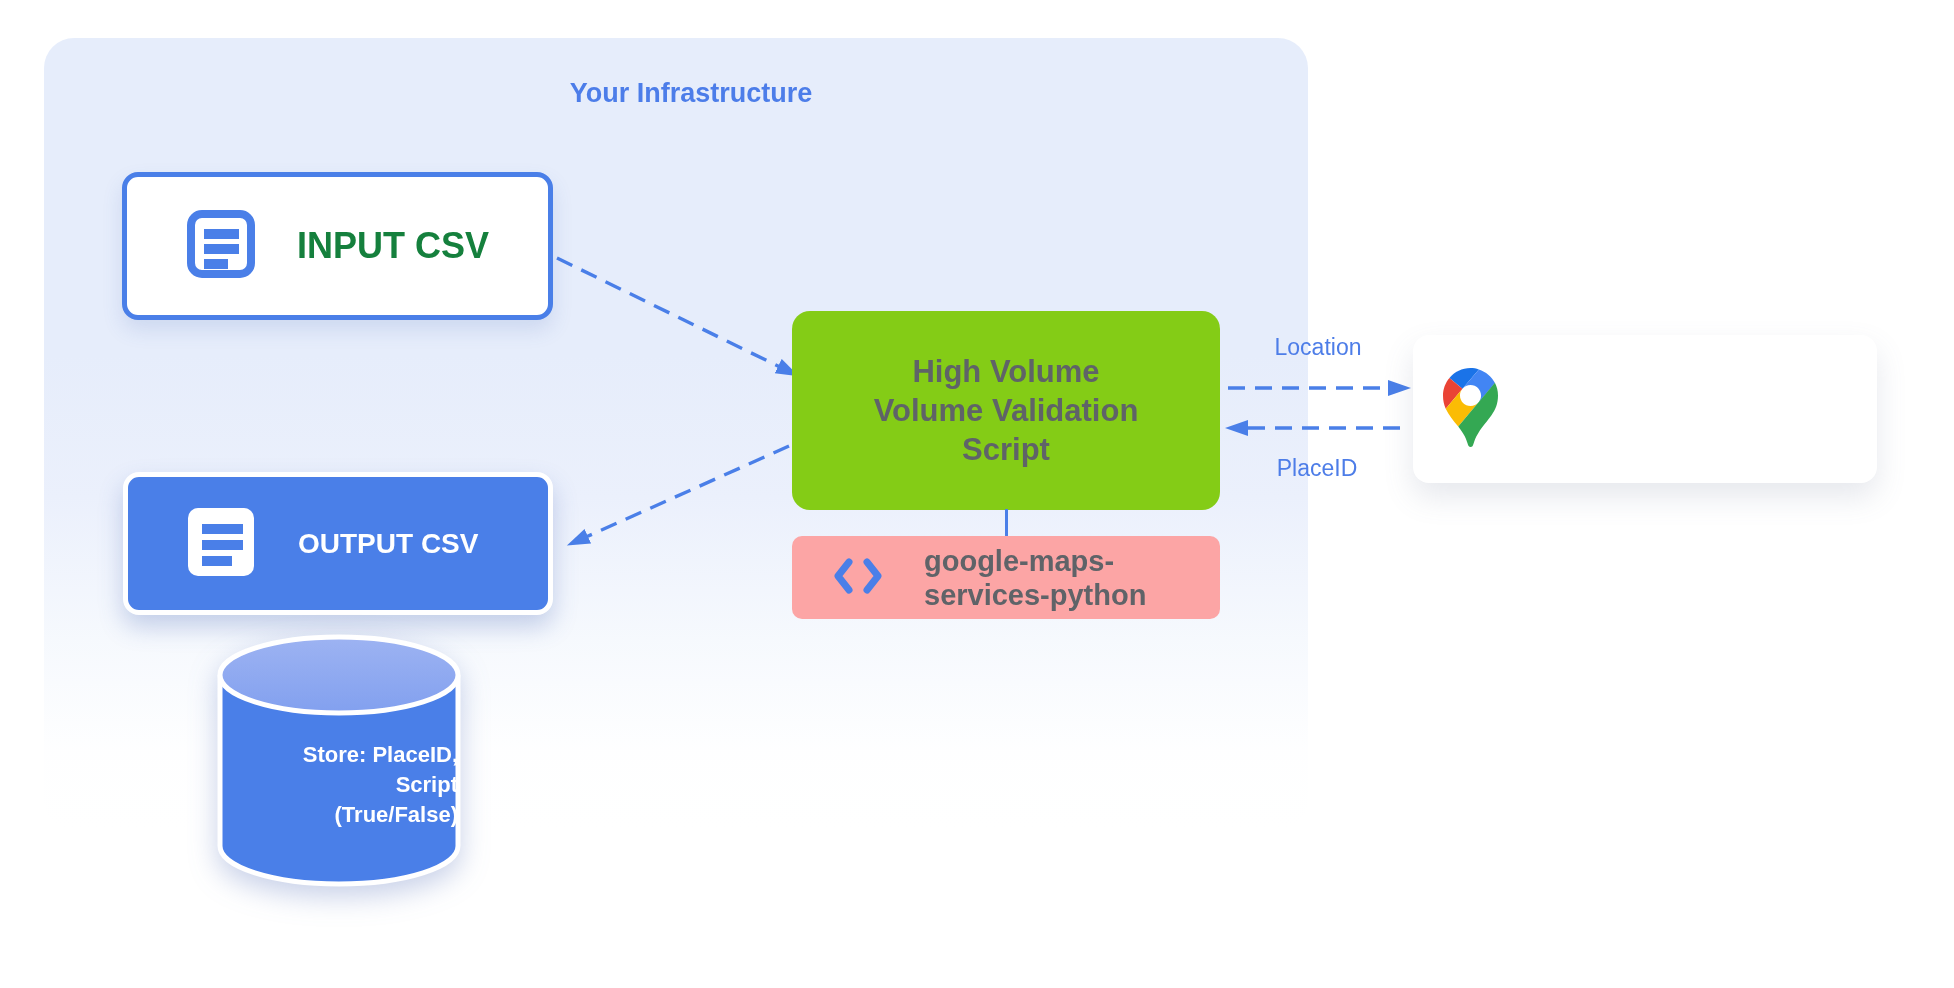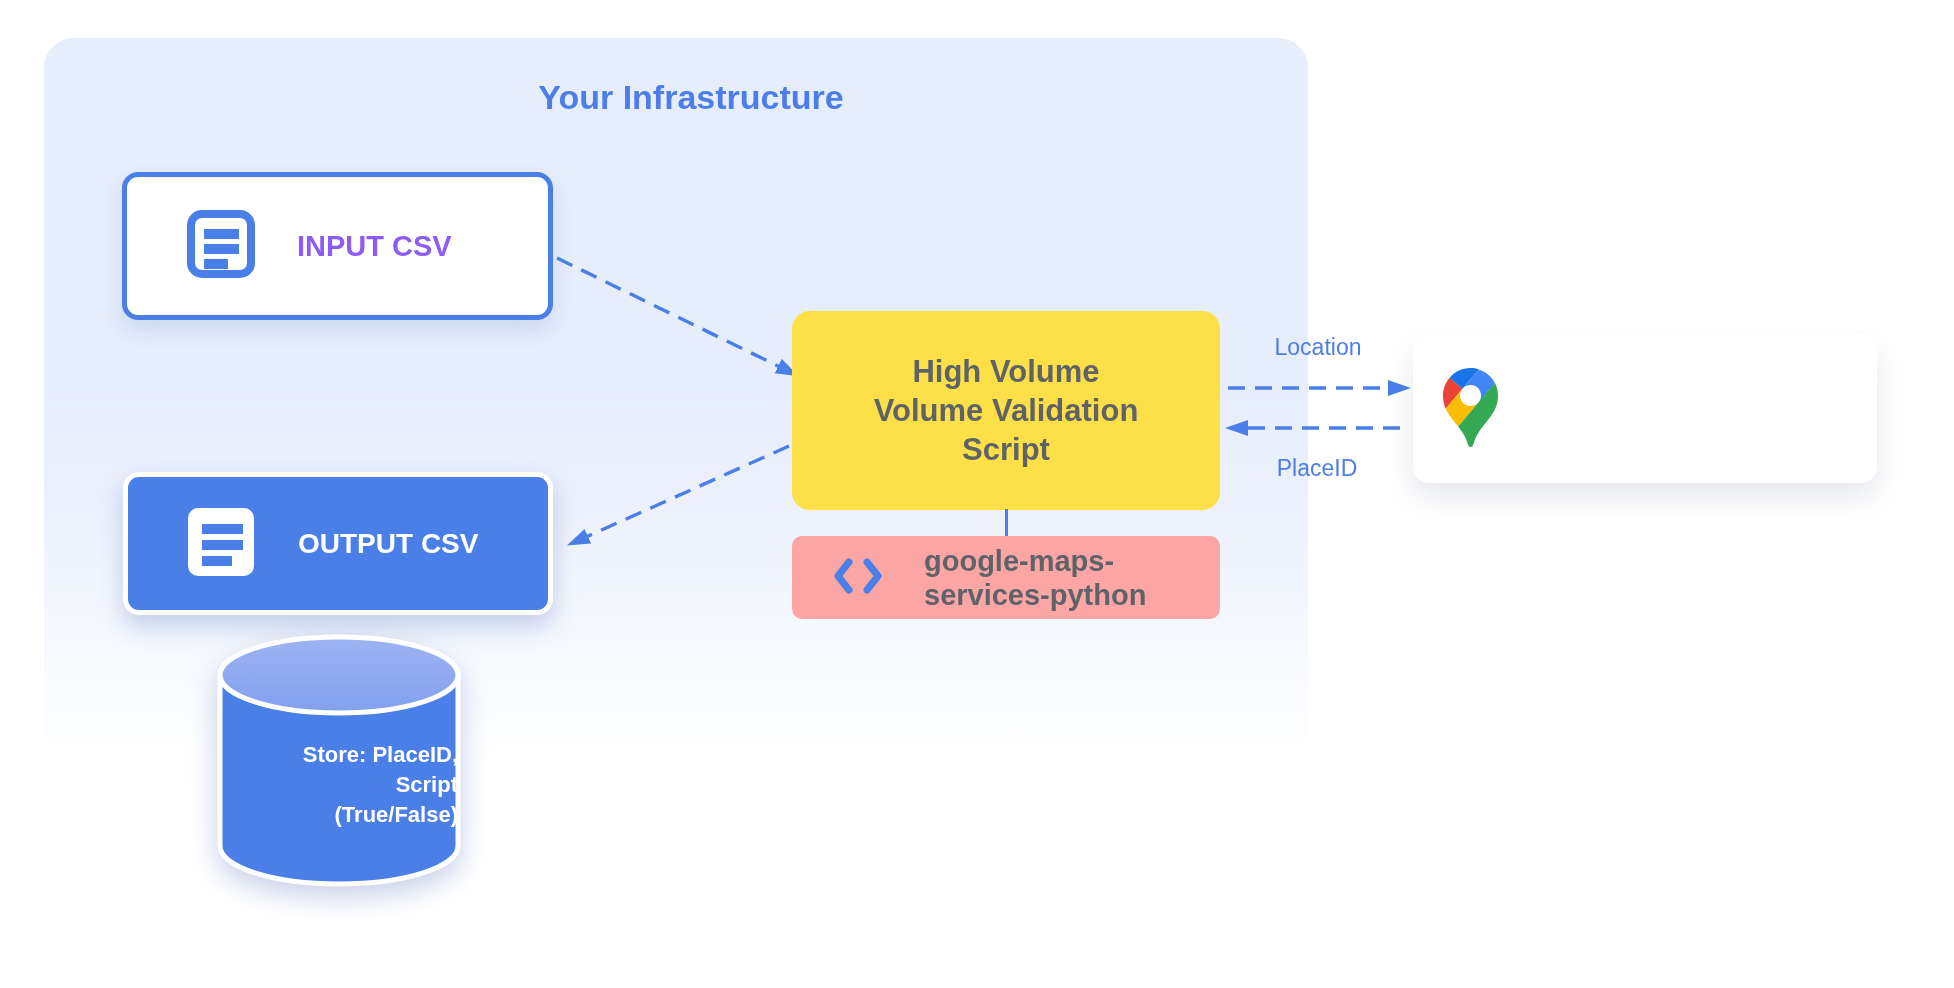--- a/index.html
+++ b/index.html
@@ -21,60 +21,60 @@
       #EBF0FC 58%,
       rgba(243,247,253,0.75) 76%,
       rgba(252,253,255,0.35) 90%,
       rgba(255,255,255,0) 100%);
   }
   .infra-title {
     position: absolute;
     left: 491px; top: 78px;
     width: 400px;
     text-align: center;
-    font-size: 34px;
+    font-size: 27px;
     font-weight: bold;
     color: #4C7DE9;
   }
   .node {
     position: absolute;
     display: flex;
     align-items: center;
     box-sizing: border-box;
   }
   .input-box {
     left: 122px; top: 172px;
     width: 431px; height: 148px;
     background: #ffffff;
     border: 5px solid #4A7FE8;
     border-radius: 16px;
     padding-left: 60px;
     gap: 42px;
     box-shadow: 0 10px 20px rgba(70, 100, 180, 0.15);
   }
   .input-box .label {
-    font-size: 29px; font-weight: bold; color: #8b5cf6;
+    font-size: 36px; font-weight: bold; color: #15803d;
   }
   .output-box {
     left: 123px; top: 472px;
     width: 430px; height: 143px;
     background: #4A7FE8;
     border: 5px solid #ffffff;
     border-radius: 16px;
     padding-left: 60px;
     gap: 44px;
     box-shadow: 0 12px 24px rgba(70, 100, 180, 0.28);
   }
   .output-box .label {
     font-size: 28px; font-weight: bold; color: #ffffff;
   }
   .script-box {
     left: 792px; top: 311px;
     width: 428px; height: 199px;
-    background: #fde047;
+    background: #84cc16;
     border-radius: 18px;
     justify-content: center;
   }
   .script-box .text {
     text-align: center;
     font-size: 31px; line-height: 39px;
     font-weight: bold; color: #5F6368;
   }
   .library-box {
     left: 792px; top: 536px;

